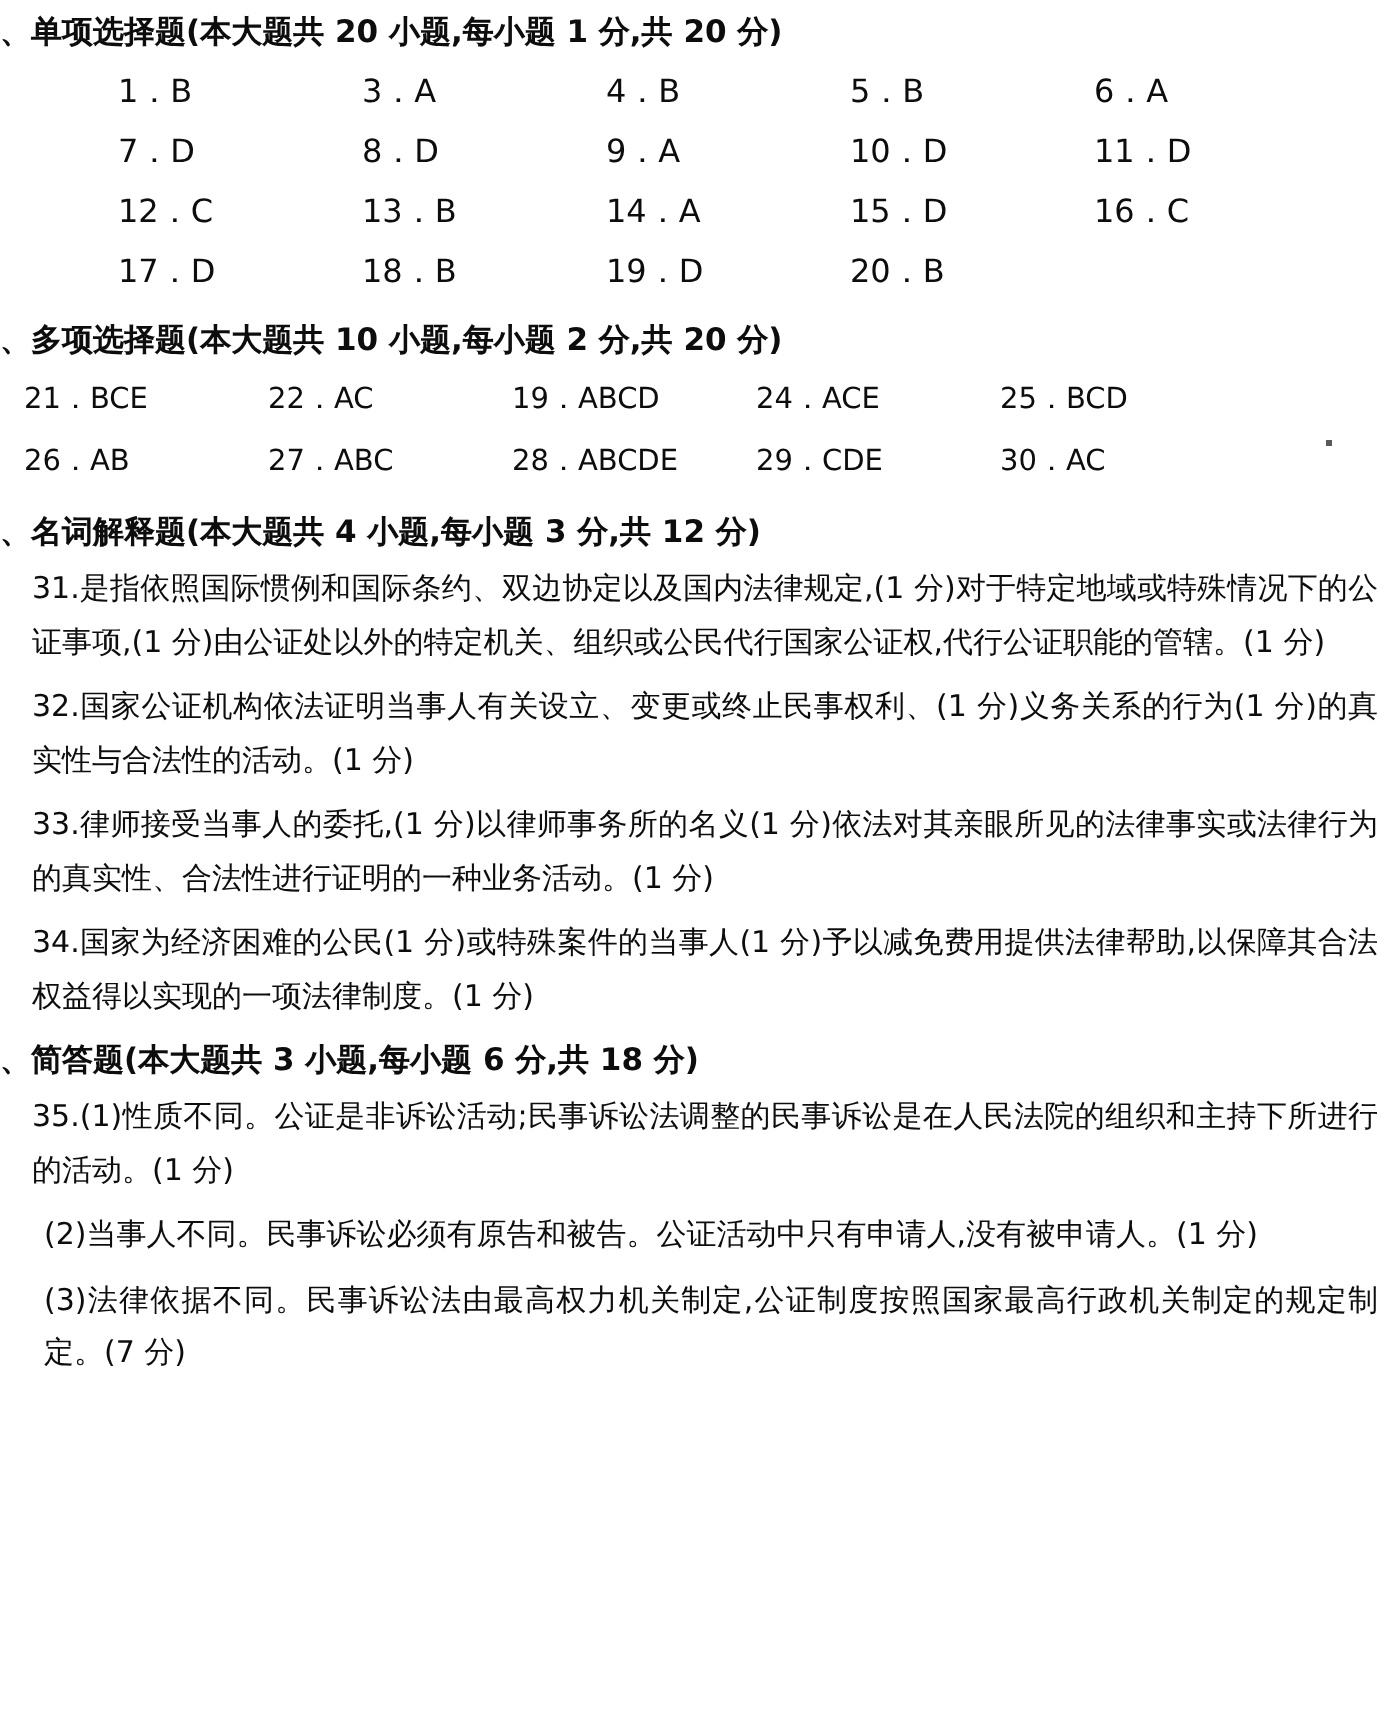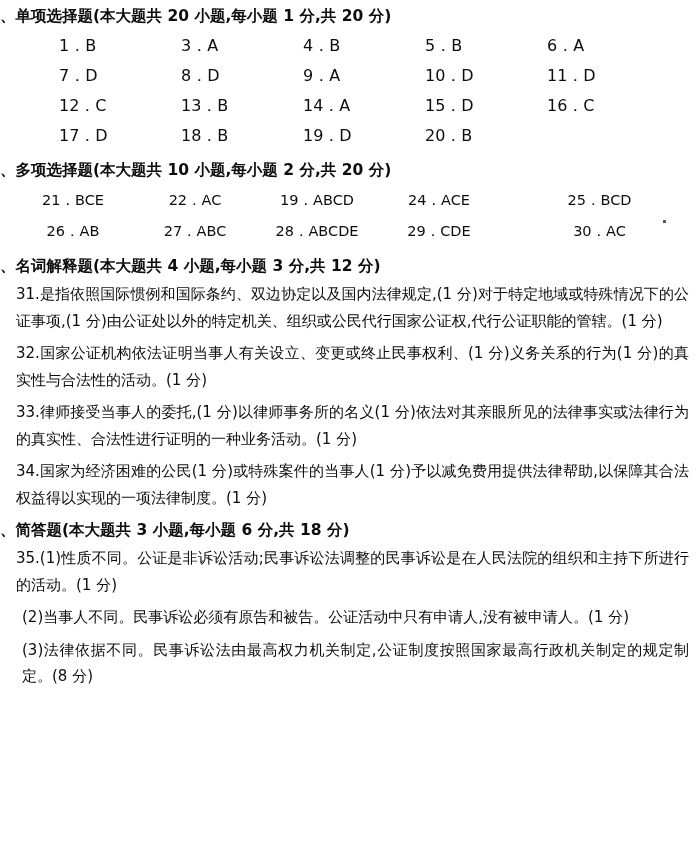--- a/index.html
+++ b/index.html
@@ -37,21 +37,20 @@
   .answer-grid .cell {
     font-size: 16px;
     line-height: 30px;
     white-space: nowrap;
     margin-left: 47px;
   }
   .mc-grid {
     display: grid;
     grid-template-columns: 122px 122px 122px 122px 1fr;
     margin-left: 12px;
-    text-align: center;
   }
   .mc-grid .cell {
     font-size: 14.5px;
     line-height: 31px;
     white-space: nowrap;
   }
   .para {
     font-size: 15px;
     line-height: 26.5px;
     margin: 0 0 1px 0;
@@ -123,15 +122,15 @@
 
   <div class="section-heading heading-gap">、名词解释题(本大题共 4 小题,每小题 3 分,共 12 分)</div>
   <div class="para hang blk">31.是指依照国际惯例和国际条约、双边协定以及国内法律规定,(1 分)对于特定地域或特殊情况下的公证事项,(1 分)由公证处以外的特定机关、组织或公民代行国家公证权,代行公证职能的管辖。(1 分)</div>
   <div class="para hang blk">32.国家公证机构依法证明当事人有关设立、变更或终止民事权利、(1 分)义务关系的行为(1 分)的真实性与合法性的活动。(1 分)</div>
   <div class="para hang blk">33.律师接受当事人的委托,(1 分)以律师事务所的名义(1 分)依法对其亲眼所见的法律事实或法律行为的真实性、合法性进行证明的一种业务活动。(1 分)</div>
   <div class="para hang blk">34.国家为经济困难的公民(1 分)或特殊案件的当事人(1 分)予以减免费用提供法律帮助,以保障其合法权益得以实现的一项法律制度。(1 分)</div>
 
   <div class="section-heading heading-gap">、简答题(本大题共 3 小题,每小题 6 分,共 18 分)</div>
   <div class="para hang blk">35.(1)性质不同。公证是非诉讼活动;民事诉讼法调整的民事诉讼是在人民法院的组织和主持下所进行的活动。(1 分)</div>
   <div class="para indent1 blk">(2)当事人不同。民事诉讼必须有原告和被告。公证活动中只有申请人,没有被申请人。(1 分)</div>
-  <div class="para indent1 blk">(3)法律依据不同。民事诉讼法由最高权力机关制定,公证制度按照国家最高行政机关制定的规定制定。(8 分)</div>
+  <div class="para indent1 blk">(3)法律依据不同。民事诉讼法由最高权力机关制定,公证制度按照国家最高行政机关制定的规定制定。(7 分)</div>
 
 </div>
 
 </body></html>

